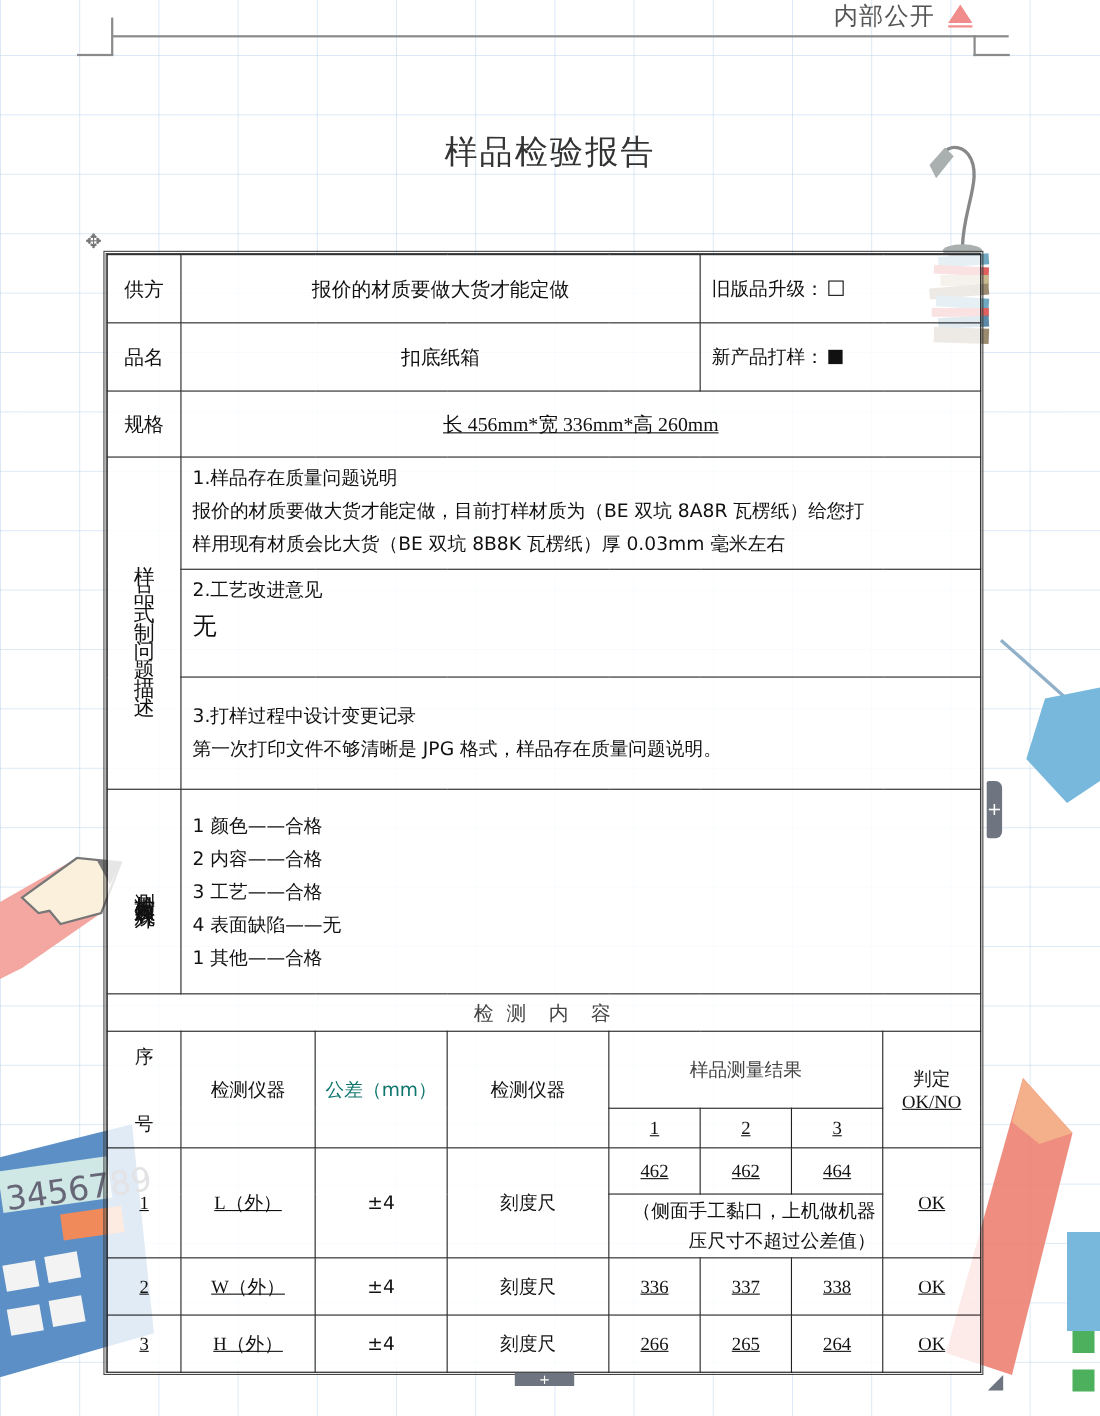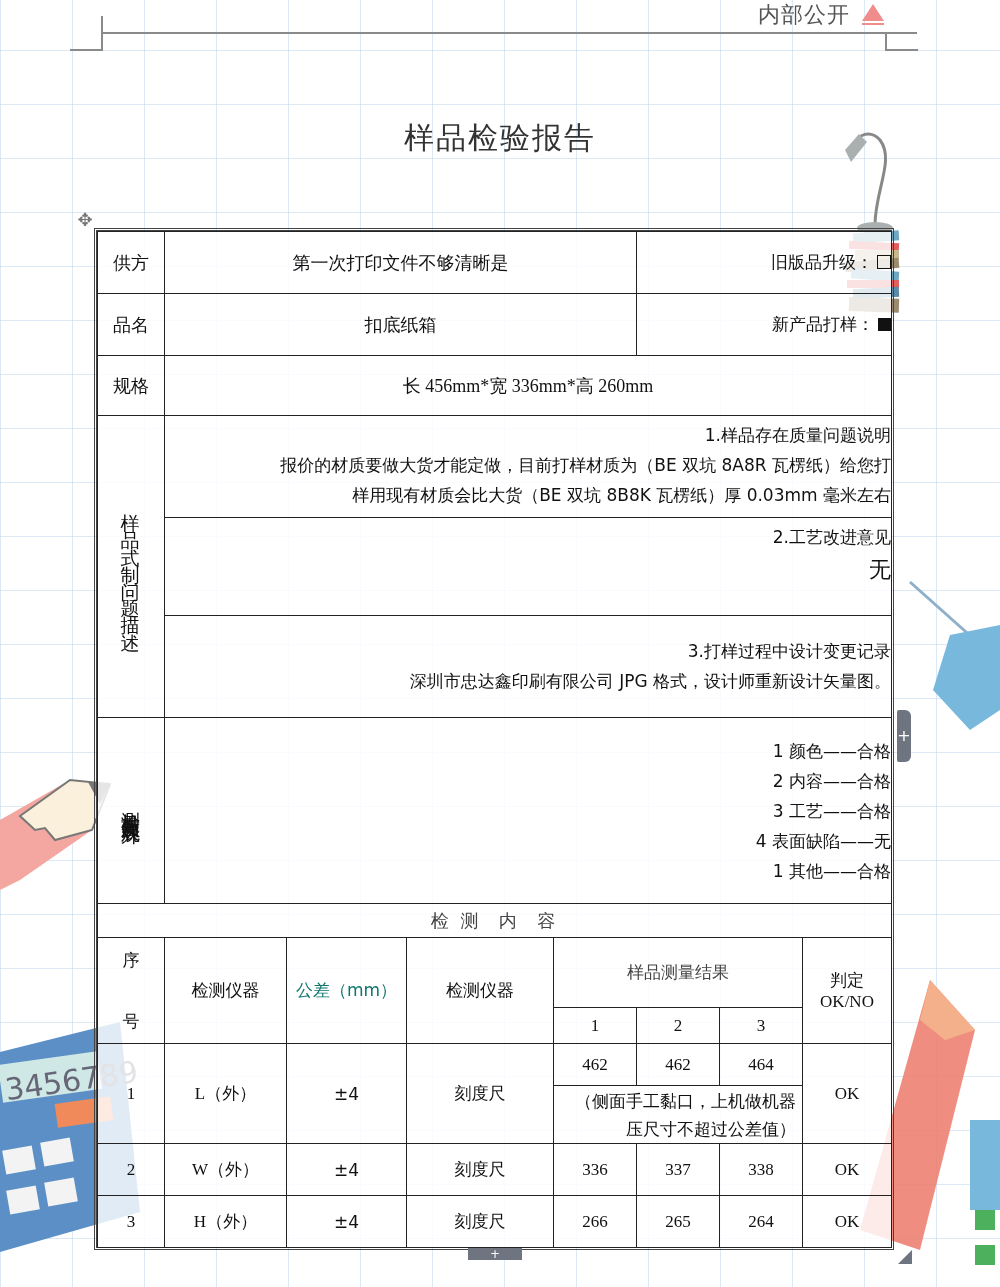--- a/index.html
+++ b/index.html
@@ -34,24 +34,24 @@
     position: absolute; left: 94px; top: 228px; width: 800px; height: 1022px;
     border: 3px double #444; box-sizing: border-box; background: transparent; padding-left: 48px;
   }
   table.report {
     position: absolute; left: 0; top: 0; width: 100%; height: 100%;
     border-collapse: collapse; table-layout: fixed; font-size: 17px;
   }
   table.report td { border: 1.5px solid #222; padding: 0; vertical-align: middle; background: rgba(255,255,255,0.82); }
   .c { text-align: center; }
   .lab { text-align: center; font-size: 18px; }
-  .pad { padding-left: 10px !important; text-align: right; }
+  .pad { padding-left: 10px !important; }
   .vert { writing-mode: vertical-rl; text-orientation: upright; letter-spacing: 14px; font-size: 19px; margin: 0 auto; }
   .vert-tight { writing-mode: vertical-rl; text-orientation: upright; letter-spacing: -2px; font-size: 19px; line-height: 1; margin: 0 auto; }
-  .serif { font-family: "Liberation Serif", "DejaVu Serif", serif; }
+  .serif { font-family: "Liberation Serif", "DejaVu Serif", serif; text-decoration: underline; }
   .line { display: block; line-height: 30px; }
   .muted { color: #444; }
   .checkbox-empty { display: inline-block; width: 12px; height: 12px; border: 1.5px solid #111; vertical-align: -1px; margin-left: 4px; }
   .checkbox-filled { display: inline-block; width: 13px; height: 13px; background: #111; vertical-align: -1px; margin-left: 4px; }
   .side-handle { position: absolute; left: 897px; top: 710px; width: 14px; height: 52px; background: #6e7580; border-radius: 2px 6px 6px 2px; color: #fff; font-size: 16px; line-height: 52px; text-align: center; }
   .bottom-handle { position: absolute; left: 468px; top: 1248px; width: 54px; height: 12px; background: #6e7580; color: #fff; font-size: 12px; line-height: 12px; text-align: center; }
   .resize-handle { position: absolute; left: 898px; top: 1250px; width: 0; height: 0; border-left: 14px solid transparent; border-bottom: 14px solid #6e7580; }
   
   .deco { position: absolute; pointer-events: none; }
 </style>
@@ -120,21 +120,21 @@
     <col style="width:147px">
     <col style="width:83px">
     <col style="width:83px">
     <col style="width:83px">
     <col style="width:89px">
   </colgroup>
 
   <tbody>
         <tr style="height:62px">
     <td class="lab">供方</td>
-    <td class="c" colspan="4" style="font-size:18px">第一次打印文件不够清晰是</td>
+    <td class="c" colspan="4" style="font-size:18px">报价的材质要做大货才能定做</td>
     <td colspan="3" class="pad">
       <span>旧版品升级：</span><span class="checkbox-empty"></span>
     </td>
   </tr>
 
   <tr style="height:62px">
     <td class="lab">品名</td>
     <td class="c" colspan="4" style="font-size:18px">扣底纸箱</td>
     <td colspan="3" class="pad">
       <span>新产品打样：</span><span class="checkbox-filled"></span>
@@ -158,21 +158,21 @@
   </tr>
   <tr style="height:98px">
     <td colspan="7" class="pad" style="vertical-align:top; padding-top:4px;">
       <span class="line">2.工艺改进意见</span>
       <span class="line" style="font-size:22px; line-height:36px;">无</span>
     </td>
   </tr>
   <tr style="height:102px">
     <td colspan="7" class="pad" style="vertical-align:top; padding-top:20px;">
       <span class="line">3.打样过程中设计变更记录</span>
-      <span class="line">深圳市忠达鑫印刷有限公司 JPG 格式，设计师重新设计矢量图。</span>
+      <span class="line">第一次打印文件不够清晰是 JPG 格式，样品存在质量问题说明。</span>
     </td>
   </tr>
 
   <tr style="height:186px">
     <td class="c">
       <div class="vert-tight">外观表面质量检测</div>
     </td>
     <td colspan="7" class="pad">
       <span class="line">1 颜色——合格</span>
       <span class="line">2 内容——合格</span>

